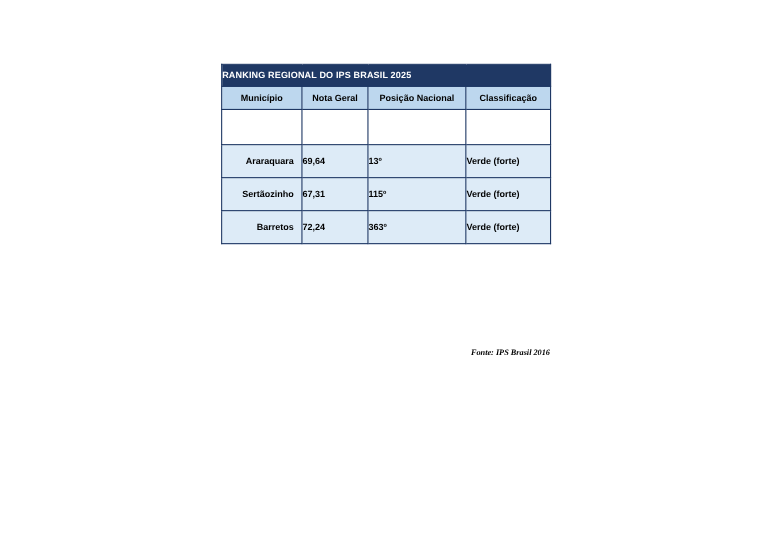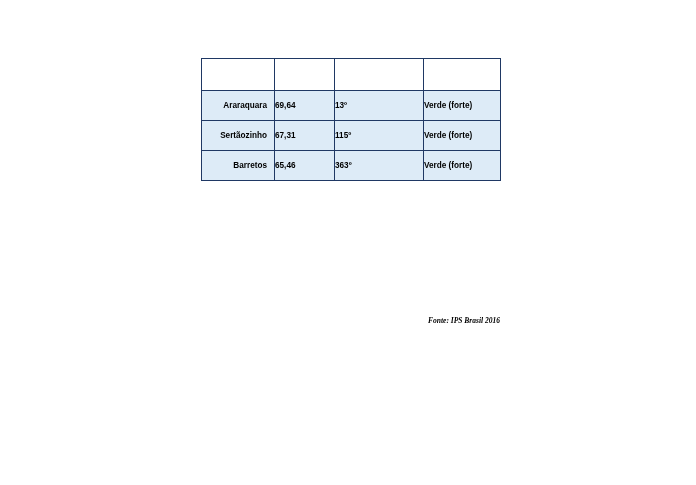--- a/index.html
+++ b/index.html
@@ -116,20 +116,29 @@
 
 <div id="table-wrap">
   <table class="ips-table">
     <colgroup>
       <col class="col-mun">
       <col class="col-nota">
       <col class="col-pos">
       <col class="col-clas">
     </colgroup>
     <tbody>
+      <tr class="title-row">
+        <td colspan="4">RANKING REGIONAL DO IPS BRASIL 2025</td>
+      </tr>
+      <tr class="header-row">
+        <td>Município</td>
+        <td>Nota Geral</td>
+        <td>Posição Nacional</td>
+        <td>Classificação</td>
+      </tr>
       <tr class="spacer-row">
         <td></td>
         <td></td>
         <td></td>
         <td></td>
       </tr>
 
       <tr class="data-row row-alt">
         <td class="c-mun">Araraquara</td>
         <td class="c-nota">69,64</td>
@@ -141,21 +150,21 @@
       <tr class="data-row row-alt">
         <td class="c-mun">Sertãozinho</td>
         <td class="c-nota">67,31</td>
         <td class="c-pos">115º</td>
         <td class="c-clas">Verde (forte)</td>
       </tr>
 
 
       <tr class="data-row row-alt">
         <td class="c-mun">Barretos</td>
-        <td class="c-nota">65,46</td>
+        <td class="c-nota">72,24</td>
         <td class="c-pos">363º</td>
         <td class="c-clas">Verde (forte)</td>
       </tr>
 
     </tbody>
   </table>
 </div>
 
 <div id="source">Fonte: IPS Brasil 2016</div>
 

